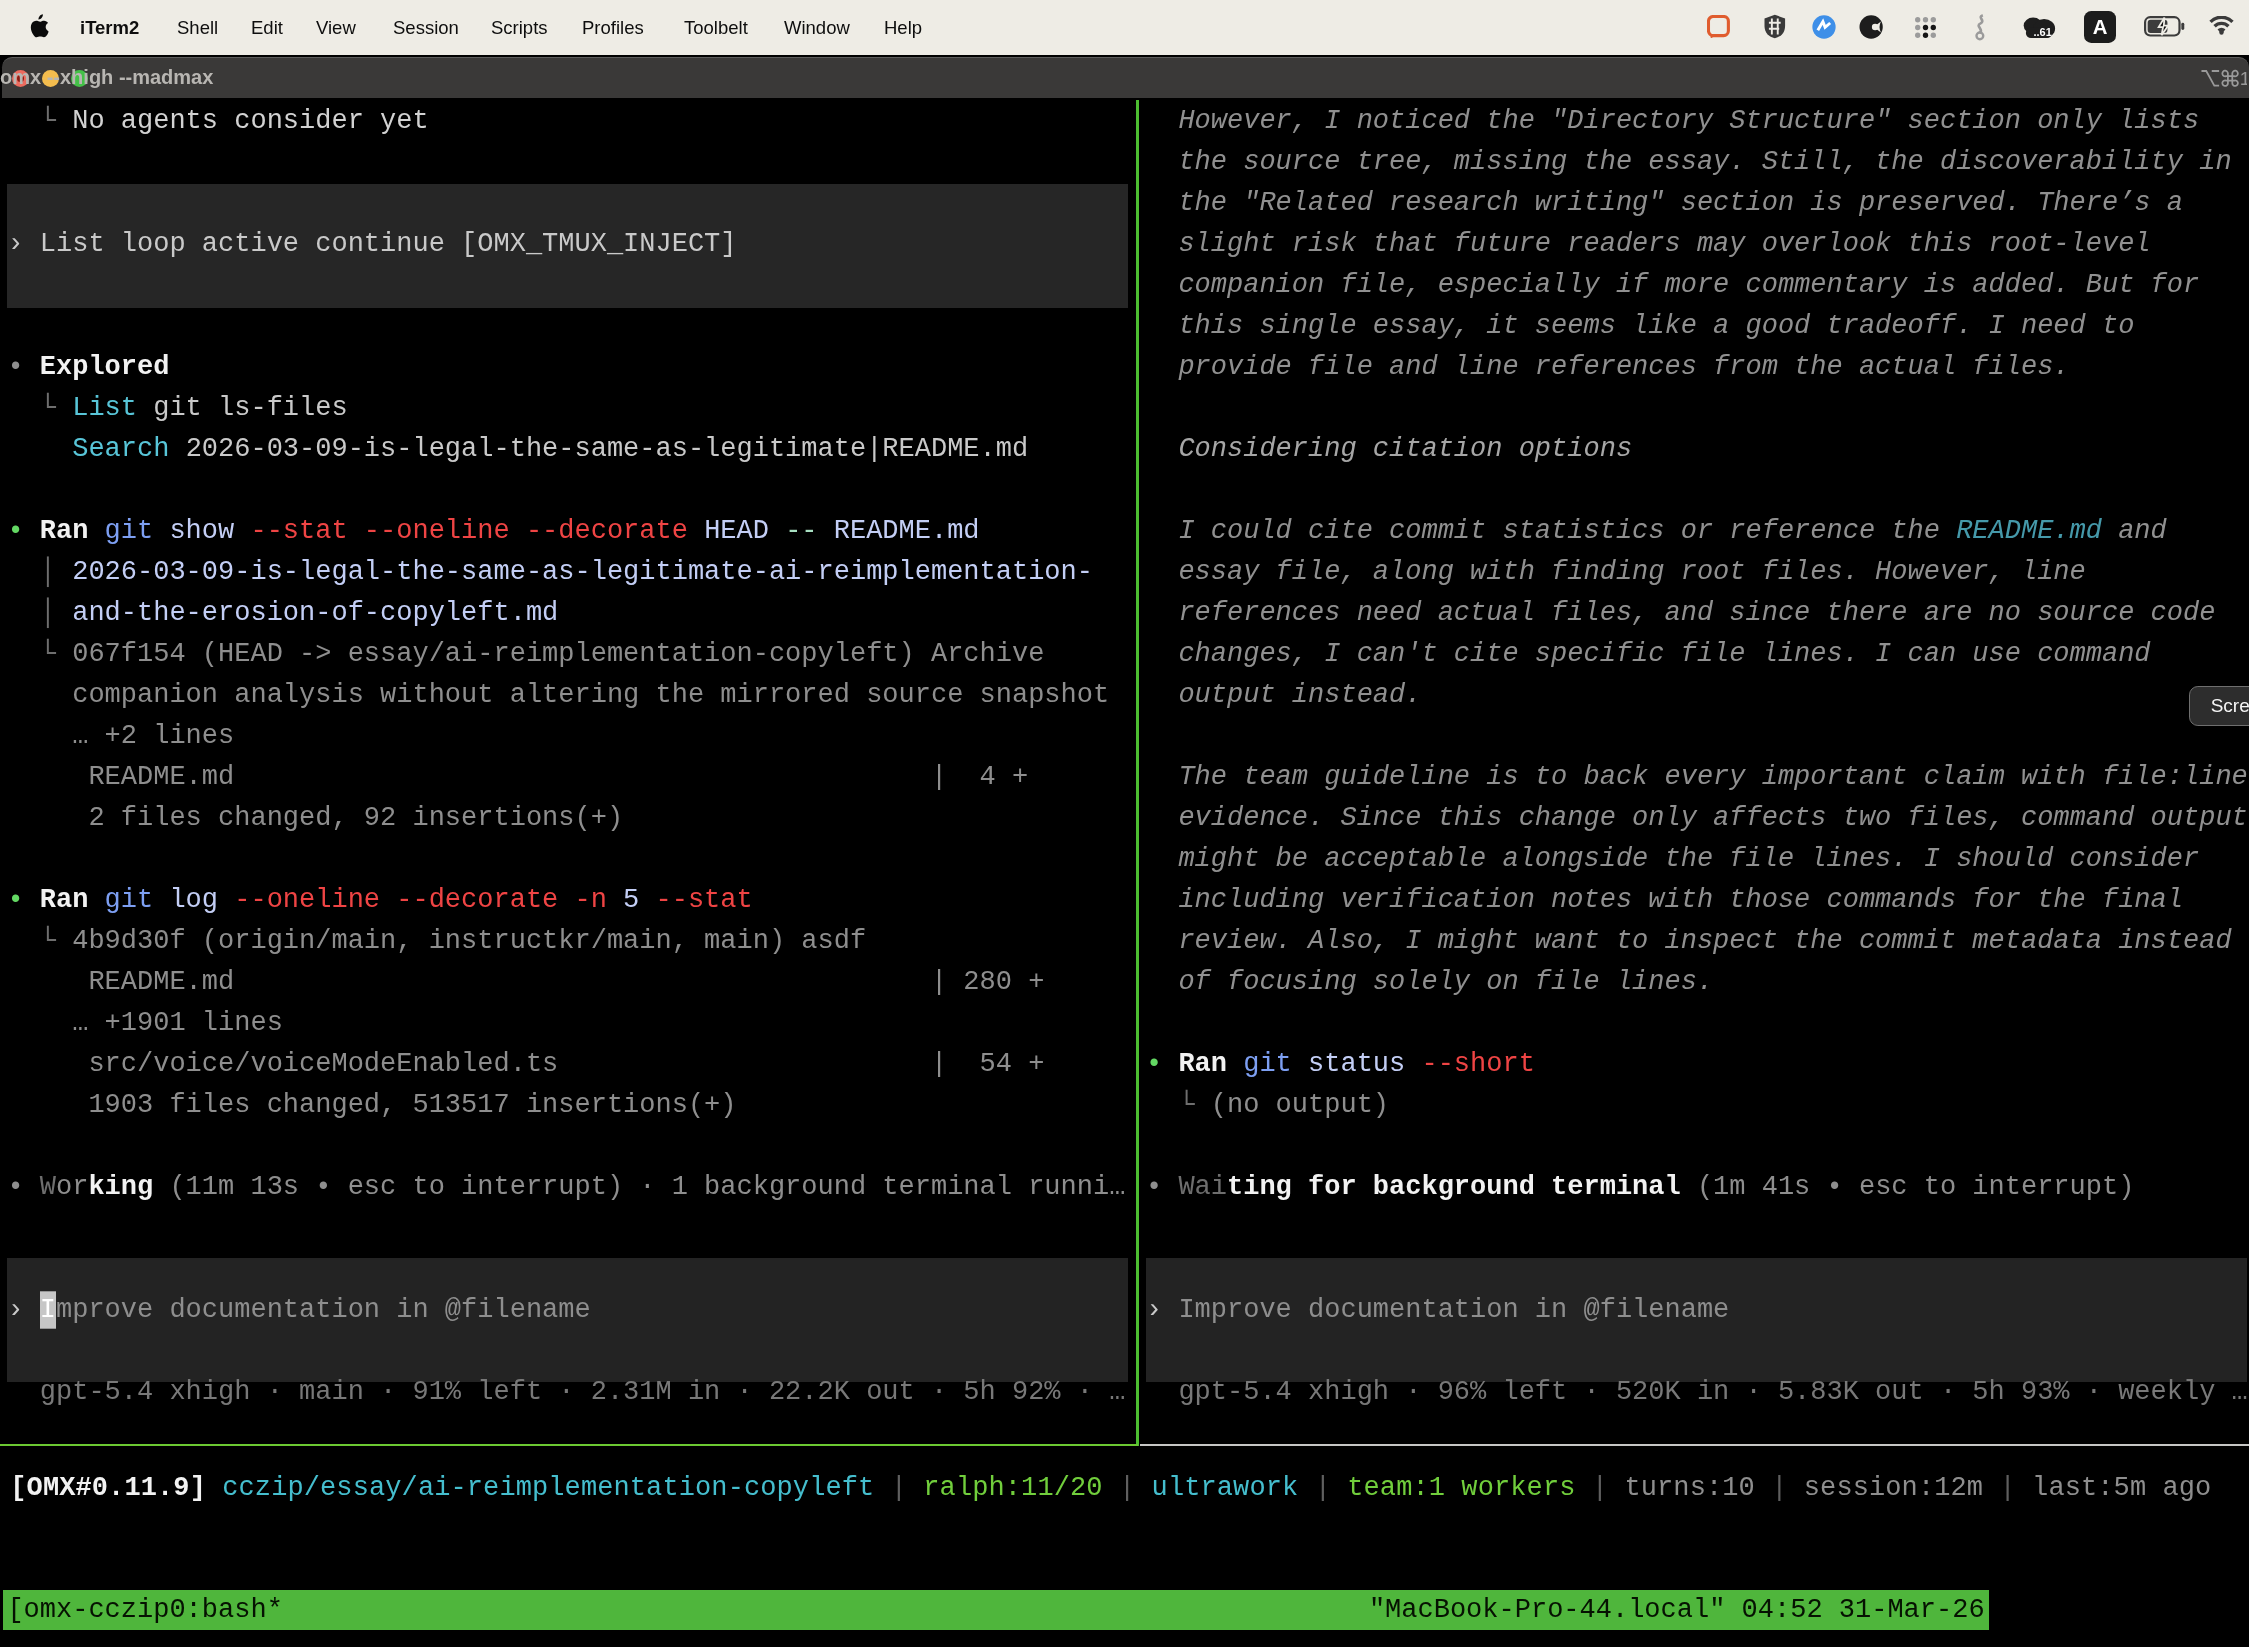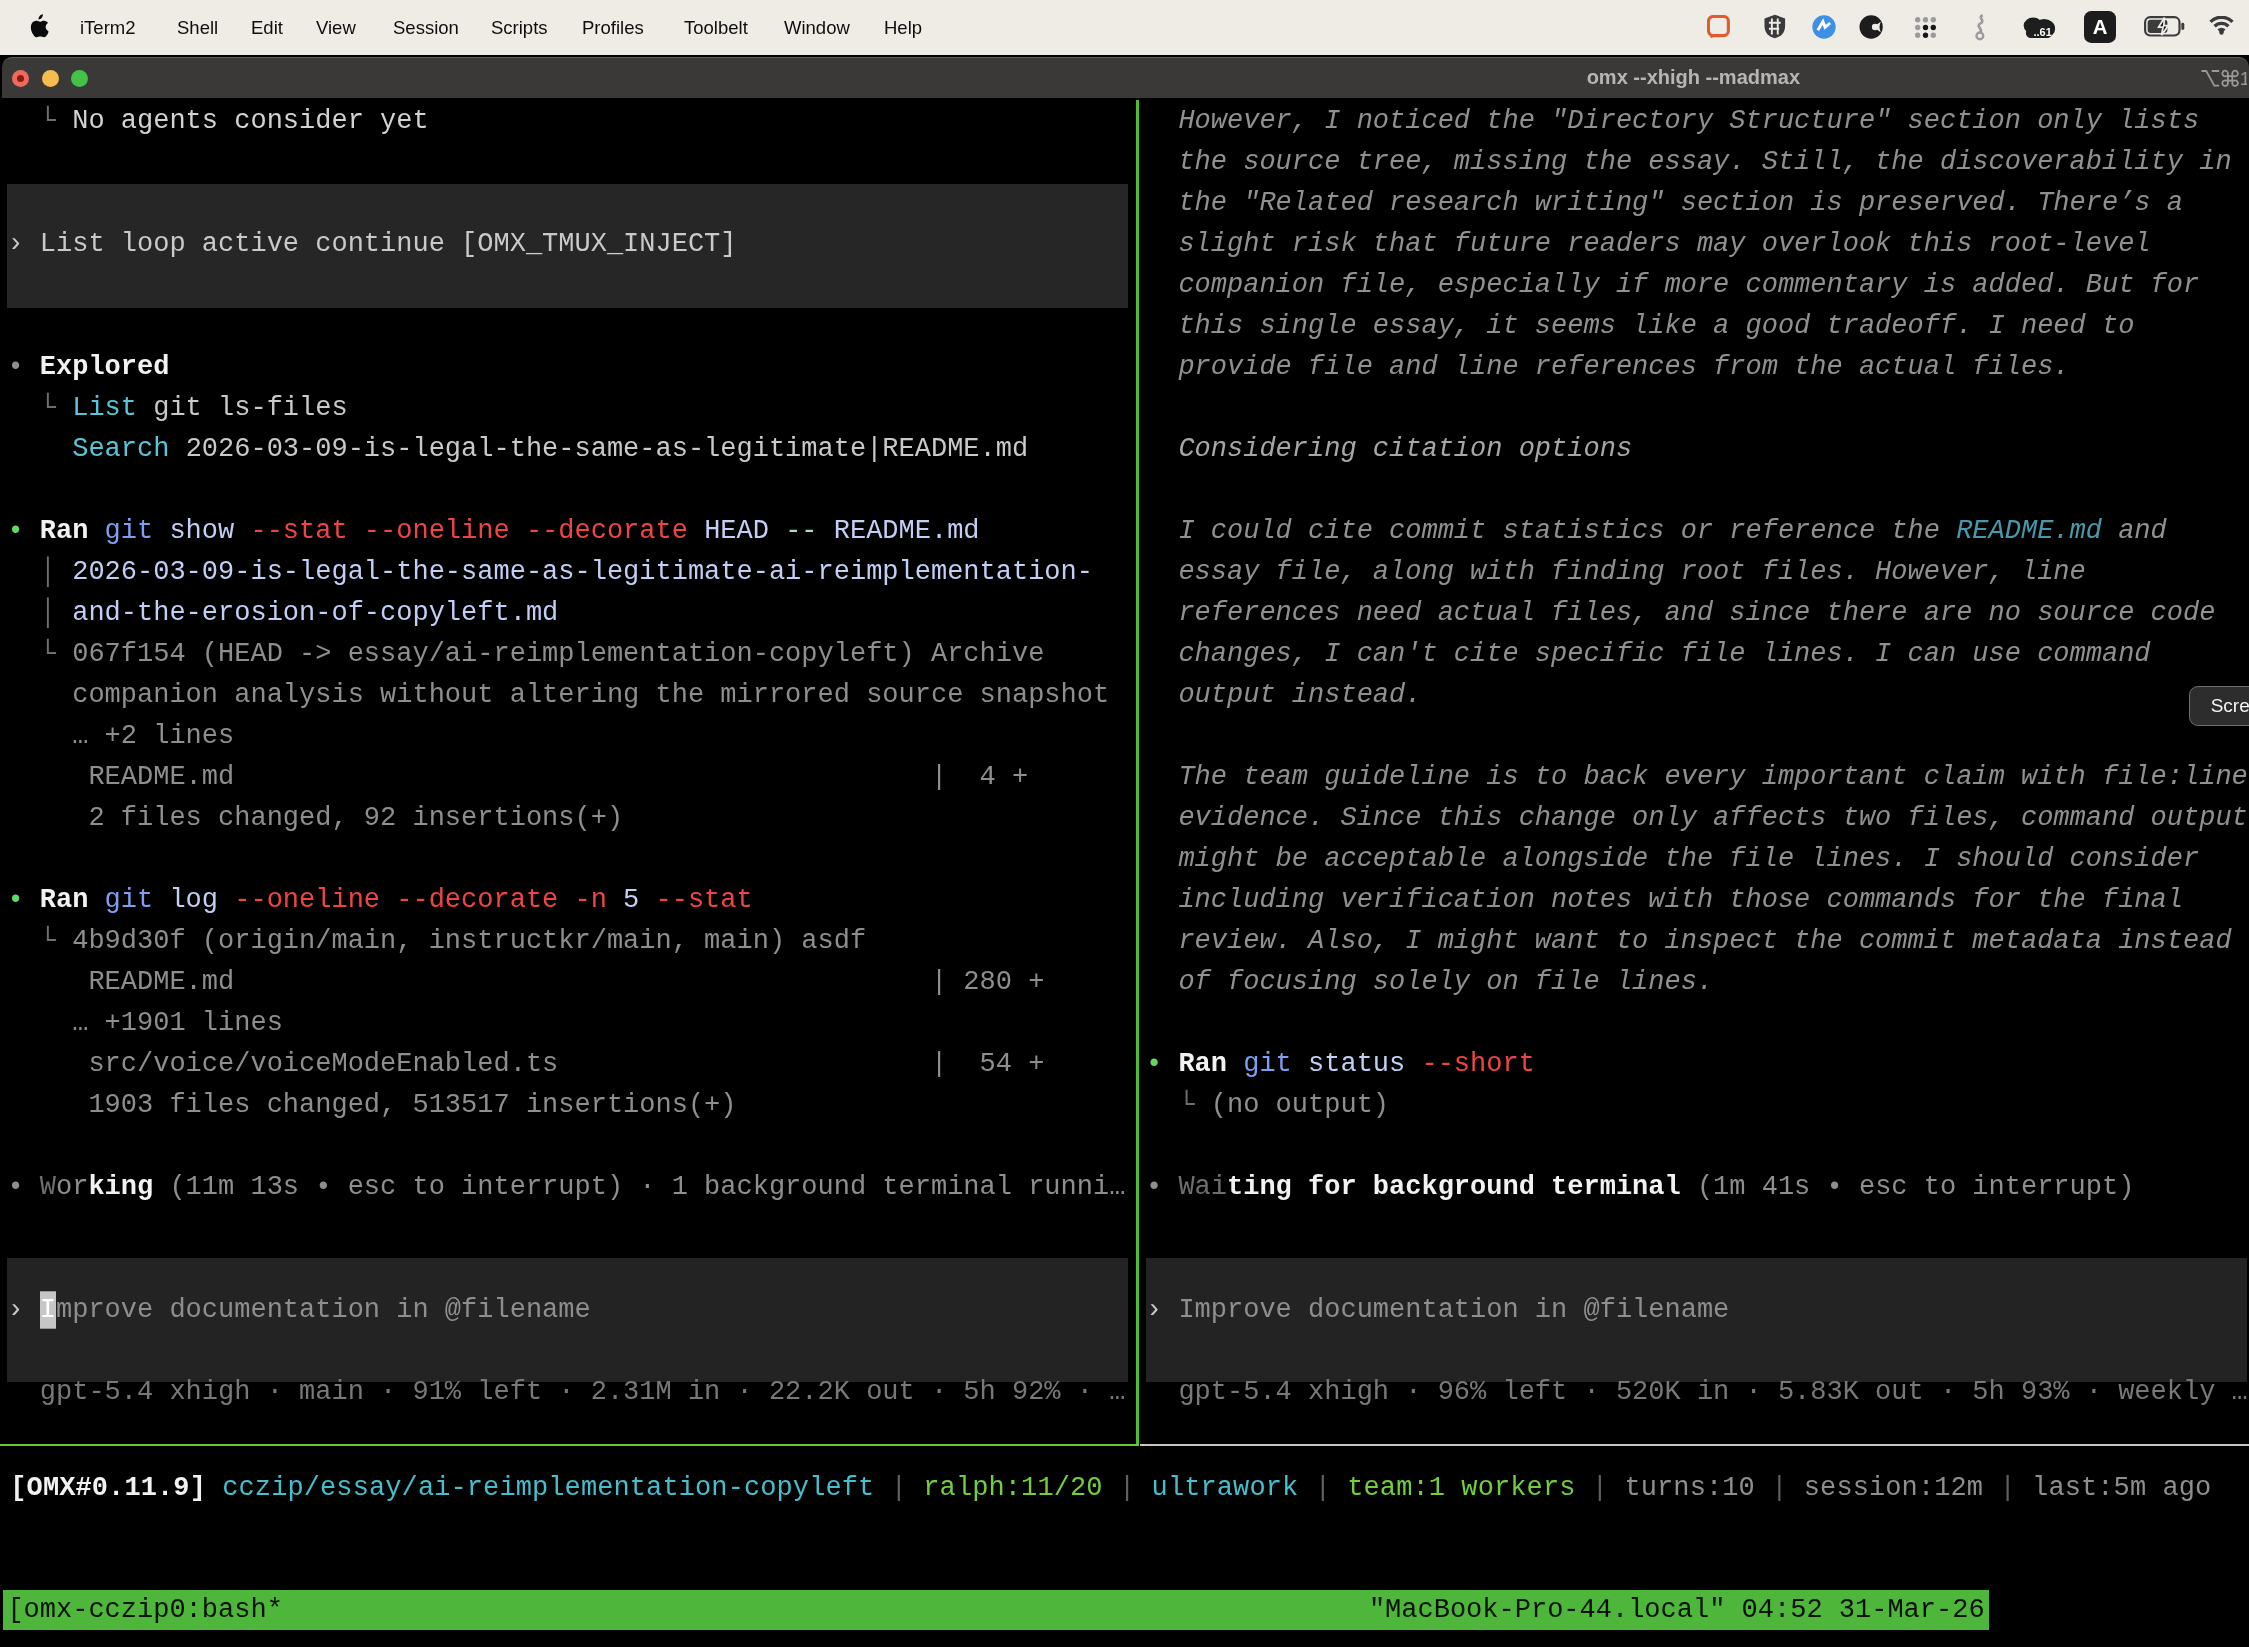--- a/index.html
+++ b/index.html
@@ -22,24 +22,24 @@
 .gr{color:#71ce3c}
 .it{color:#909090}
 .hb{color:#a6a6a6}
 .pc{color:#45bece}
 .pi{color:#5f5f5f}
 .cc{color:#c9c9c9}
 .cur{background:#c6c6c6;color:#fff;box-shadow:0 3.7px 0 #c6c6c6,0 -3.7px 0 #c6c6c6}
 pre{position:absolute;font:27px/41px "Liberation Mono",monospace;white-space:pre;color:#d2d2d2}
 #menubar{position:absolute;left:0;top:0;width:2250px;height:55px;background:#eeece5}
 .mi{position:absolute;top:15.5px;font:18.5px/23.6px "Liberation Sans",sans-serif;color:#0e0e0e}
-.mb{font-weight:400}
+.mb{font-weight:700}
 #titlebar{position:absolute;left:1.5px;top:57px;width:2247px;height:41px;background:#3a3938;border-radius:10.3px 10.3px 0 0;border-top:0.7px solid #5c5c5b}
 .tl{position:absolute;top:11.8px;width:17.7px;height:17.7px;border-radius:50%}
-#title{position:absolute;top:66px;left:0;width:1800px;text-align:right;font:bold 20px/23.6px "Liberation Sans",sans-serif;color:#b8b6b2}
+#title{position:absolute;top:66px;left:0;width:1800px;text-align:left;font:bold 20px/23.6px "Liberation Sans",sans-serif;color:#b8b6b2}
 #term{position:absolute;left:0;top:98px;width:2250px;height:1549px;background:#000}
 .box{position:absolute;background:#262626}
 #vdiv{position:absolute;left:1136px;top:1.5px;width:3px;height:1346px;background:#4dbe31}
 #sepL{position:absolute;left:0;top:1444px;width:1138px;height:2.2px;background:#6cc832}
 #sepR{position:absolute;left:1140px;top:1444px;width:1109px;height:2.2px;background:#c6c6c4}
 #tmuxbar{position:absolute;left:3px;top:1590px;width:1986px;height:40px;background:#4fb63c;color:#061202}
 #tooltip{position:absolute;left:2189px;top:686px;width:89px;height:40px;background:#2d2d2d;border:1.5px solid #6f6f6f;border-radius:8.9px;color:#f5f5f5;font:19px/37px "Liberation Sans",sans-serif;padding-left:20.7px}
 svg{position:absolute}
 </style></head><body>
 <div id="menubar">

